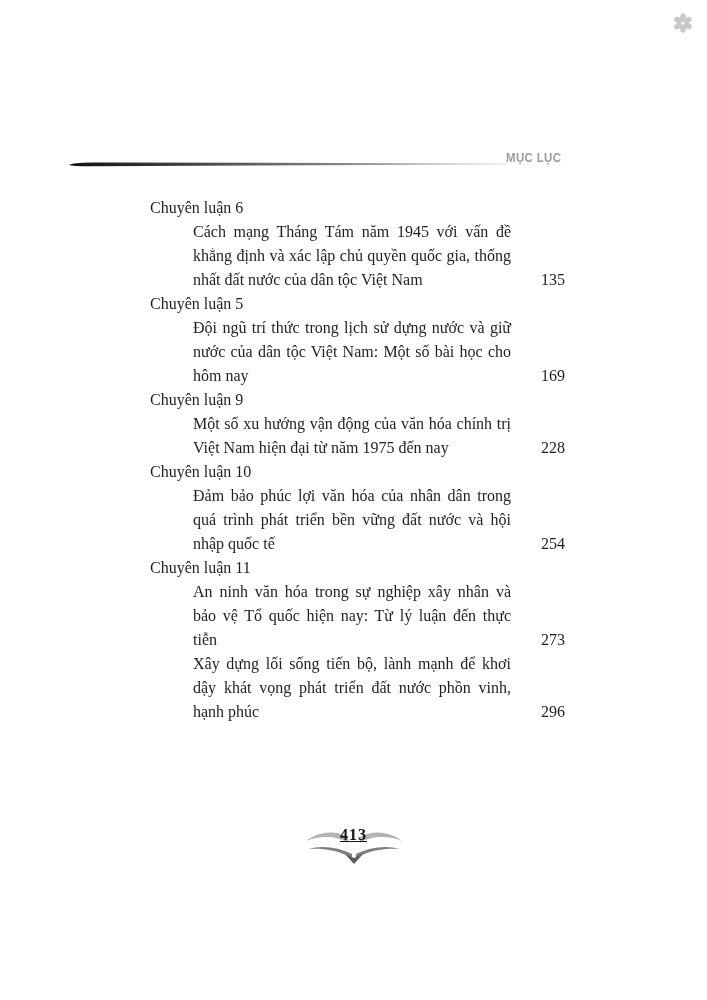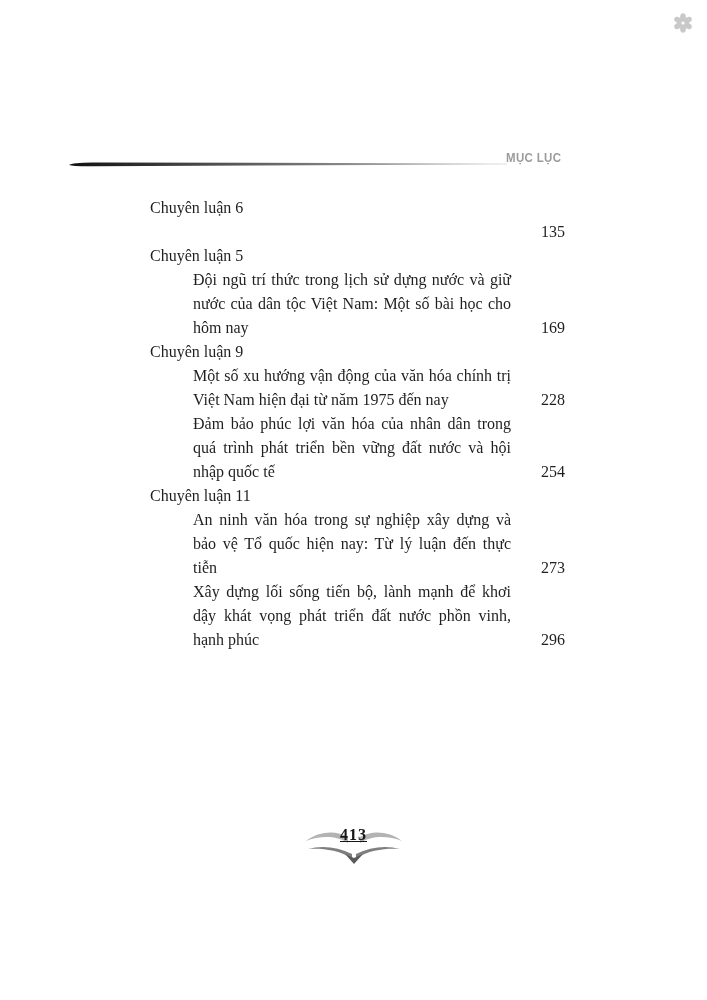--- a/index.html
+++ b/index.html
@@ -76,20 +76,21 @@
     <path d="M0 7 Q3 4.6 24 4.4 L438 5.6 L438 6.6 L24 8.2 Q4 8.4 0 7 Z" fill="url(#ruleGrad)"></path>
   </svg>
 
   <div class="header-title">MỤC LỤC</div>
 
   <div class="toc">
 
     <div>
       <div class="entry-heading">Chuyên luận 6</div>
       <div class="entry-row">
+        <div class="entry-text">Cách mạng Tháng Tám năm 1945 với vấn đề khẳng định và xác lập chủ quyền quốc gia, thống nhất đất nước của dân tộc Việt Nam</div>
         <div class="entry-page">135</div>
       </div>
     </div>
 
     <div>
       <div class="entry-heading">Chuyên luận 5</div>
       <div class="entry-row">
         <div class="entry-text">Đội ngũ trí thức trong lịch sử dựng nước và giữ nước của dân tộc Việt Nam: Một số bài học cho hôm nay</div>
         <div class="entry-page">169</div>
       </div>
@@ -98,30 +99,31 @@
 
     <div>
       <div class="entry-heading">Chuyên luận 9</div>
       <div class="entry-row">
         <div class="entry-text">Một số xu hướng vận động của văn hóa chính trị Việt Nam hiện đại từ năm 1975 đến nay</div>
         <div class="entry-page">228</div>
       </div>
     </div>
 
     <div>
+      <div class="entry-heading">Chuyên luận 10</div>
       <div class="entry-row">
         <div class="entry-text">Đảm bảo phúc lợi văn hóa của nhân dân trong quá trình phát triển bền vững đất nước và hội nhập quốc tế</div>
         <div class="entry-page">254</div>
       </div>
     </div>
 
     <div>
       <div class="entry-heading">Chuyên luận 11</div>
       <div class="entry-row">
-        <div class="entry-text">An ninh văn hóa trong sự nghiệp xây dựng và bảo vệ Tổ quốc hiện nay: Từ lý luận đến thực tiễn</div>
+        <div class="entry-text">An ninh văn hóa trong sự nghiệp xây nhân và bảo vệ Tổ quốc hiện nay: Từ lý luận đến thực tiễn</div>
         <div class="entry-page">273</div>
       </div>
     </div>
 
     <div>
       <div class="entry-row">
         <div class="entry-text">Xây dựng lối sống tiến bộ, lành mạnh để khơi dậy khát vọng phát triển đất nước phồn vinh, hạnh phúc</div>
         <div class="entry-page">296</div>
       </div>
     </div>

